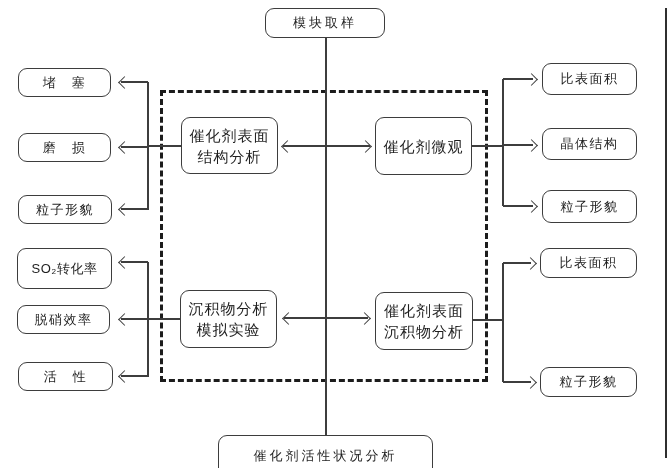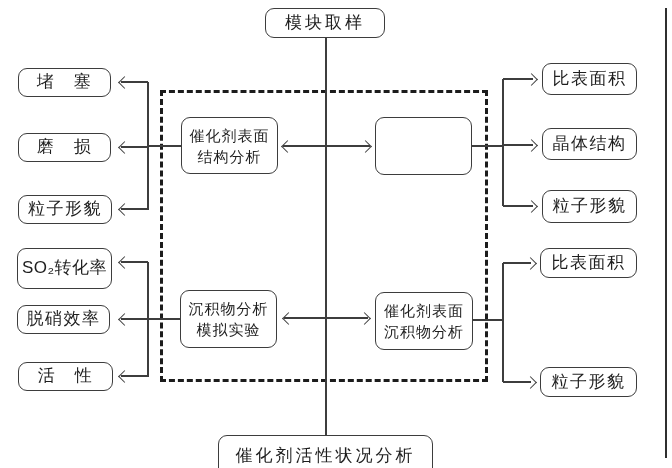--- a/index.html
+++ b/index.html
@@ -18,21 +18,21 @@
     position:absolute;
     box-sizing:border-box;
     border:1.5px solid #3d3d3d;
     border-radius:9px;
     background:#ffffff;
     color:#1e1e1e;
     display:flex;
     align-items:center;
     justify-content:center;
     text-align:center;
-    font-size:17px;
+    font-size:13px;
     letter-spacing:1.5px;
     line-height:1.2;
     z-index:3;
   }
   .node.two-line{
     font-size:15px;
     line-height:21px;
     letter-spacing:1px;
   }
   .node.wide{letter-spacing:3px;}
@@ -89,20 +89,21 @@
 
   <div class="node two-line" style="left:181px;top:117px;width:97px;height:57px">
     <div>
       <div>催化剂表面</div>
       <div>结构分析</div>
     </div>
   </div>
 
   <div class="node two-line" style="left:375px;top:117px;width:97px;height:58px">
     <div>
+      <div>催化剂微观</div>
     </div>
   </div>
 
   <div class="node two-line" style="left:180px;top:290px;width:97px;height:58px">
     <div>
       <div>沉积物分析</div>
       <div>模拟实验</div>
     </div>
   </div>
 

